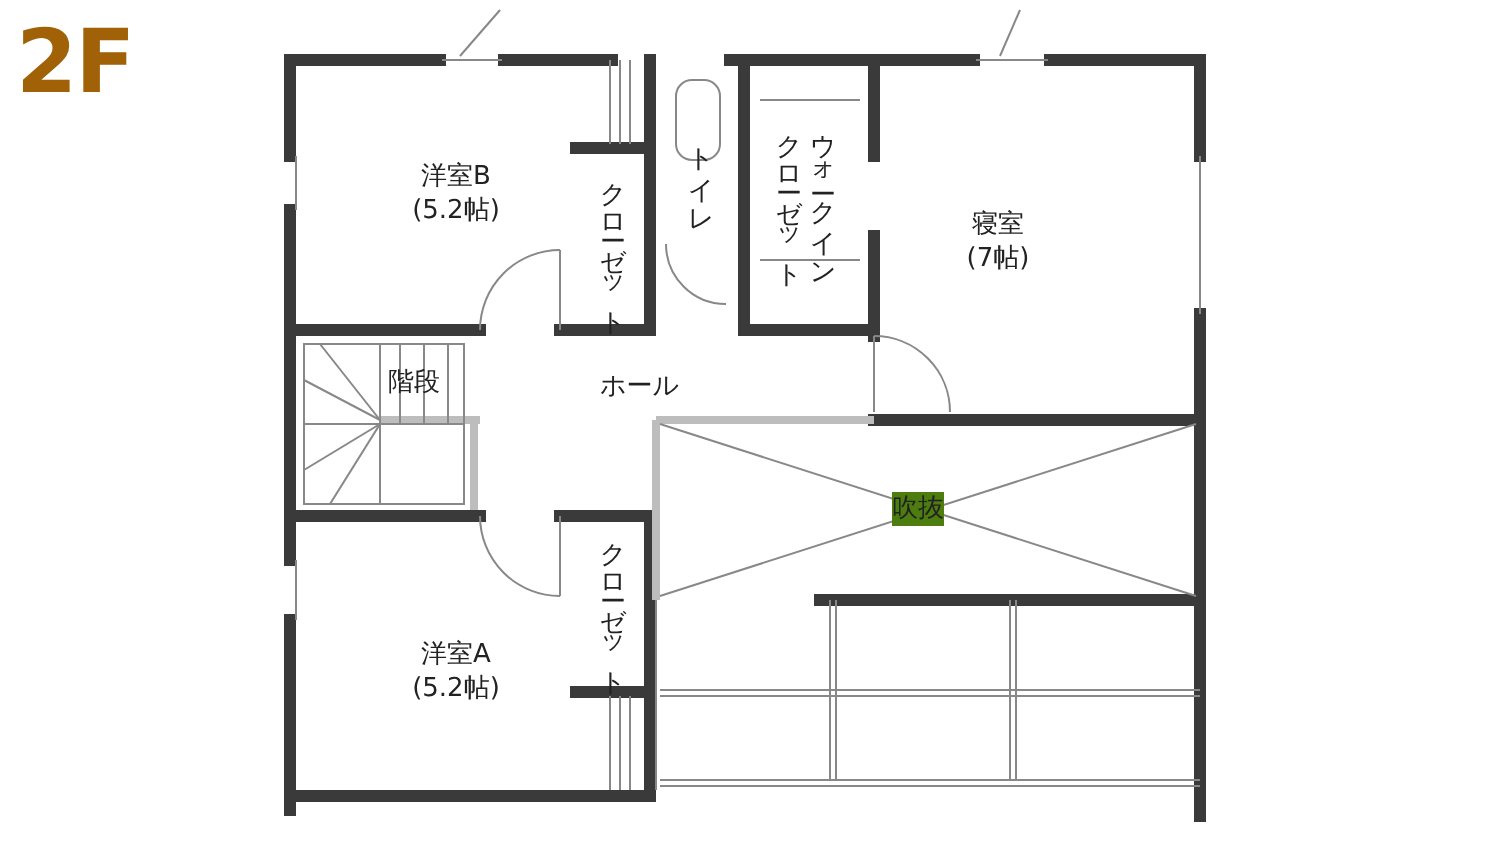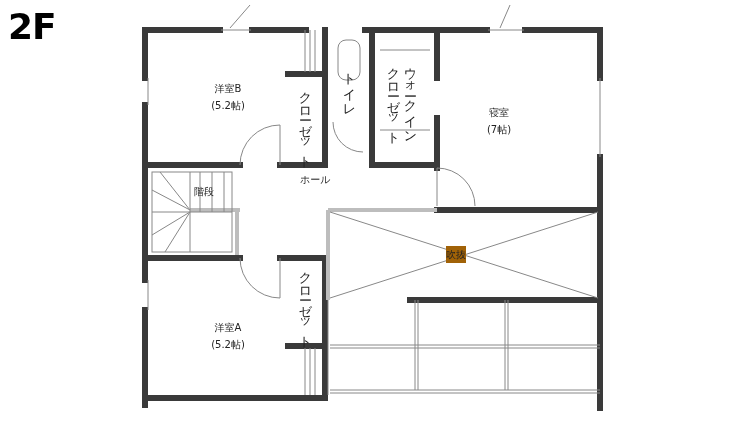--- a/index.html
+++ b/index.html
@@ -1,19 +1,19 @@
 <!DOCTYPE html>
 <html><head>
 <meta charset="utf-8">
 <style>
   html,body{margin:0;padding:0;background:#fff;}
   body{width:750px;height:431px;position:relative;overflow:hidden;font-family:"DejaVu Sans","Liberation Sans",sans-serif;color:#222;}
-  .floor-label{position:absolute;left:8px;top:6px;font-size:36px;font-weight:bold;font-family:"DejaVu Sans",sans-serif;letter-spacing:-1px;color:#000000;}
+  .floor-label{position:absolute;left:8px;top:6px;font-size:44px;font-weight:bold;font-family:"DejaVu Sans",sans-serif;letter-spacing:-1px;color:#a16207;}
   svg{position:absolute;left:0;top:0;}
-  .room-label{position:absolute;text-align:center;font-size:10px;line-height:17px;color:#222;white-space:nowrap;}
+  .room-label{position:absolute;text-align:center;font-size:13px;line-height:17px;color:#222;white-space:nowrap;}
   .vlabel{position:absolute;writing-mode:vertical-rl;font-size:13px;line-height:14px;color:#222;letter-spacing:1px;}
 </style>
 </head>
 <body>
 
 <div class="floor-label">2F</div>
 
 <svg width="750" height="431" viewBox="0 0 750 431">
   <g stroke="#3a3a3a" stroke-width="6" fill="none" stroke-linecap="square">
 
@@ -121,14 +121,14 @@
 <div class="room-label" style="left:474px;top:104px;width:50px;">
   <div>寝室</div>
   <div>(7帖)</div>
 </div>
 <div class="vlabel" style="left:298px;top:82px;">クローゼット</div>
 <div class="vlabel" style="left:298px;top:262px;">クローゼット</div>
 <div class="vlabel" style="left:342px;top:64px;">トイレ</div>
 <div class="vlabel" style="left:403px;top:58px;">ウォークイン</div>
 <div class="vlabel" style="left:386px;top:58px;">クローゼット</div>
 <div class="room-label" style="left:194px;top:183px;text-align:right;">階段</div>
-<div class="room-label" style="left:300px;top:172px;font-family:Liberation Mono, monospace;">ホール</div>
-<div class="room-label" style="left:446px;top:246px;background:#a16207;">吹抜</div>
+<div class="room-label" style="left:300px;top:185px;">ホール</div>
+<div class="room-label" style="left:446px;top:246px;background:#4d7c0f;">吹抜</div>
 
 </body></html>

